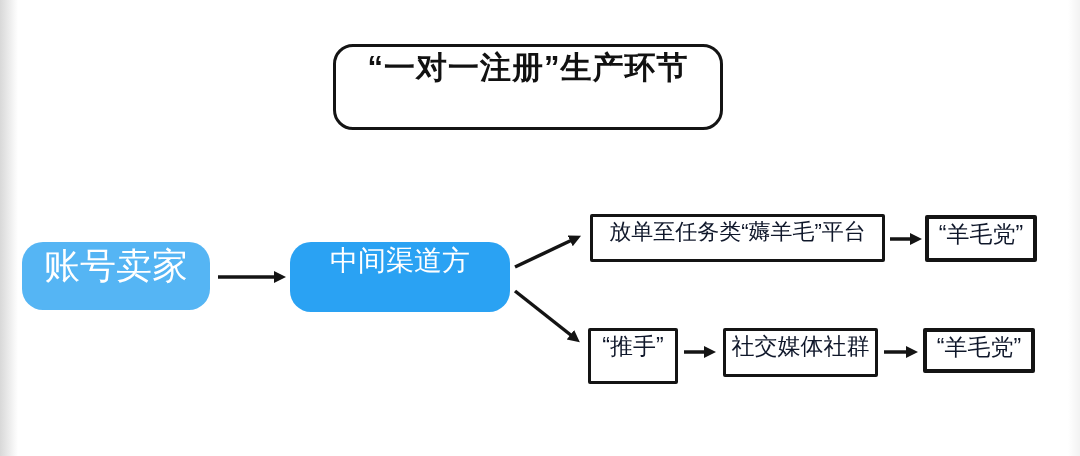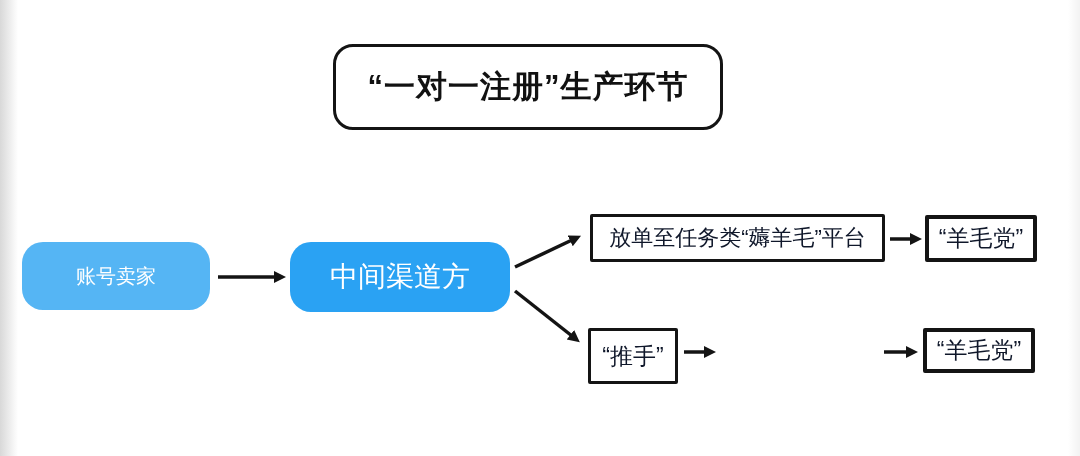--- a/index.html
+++ b/index.html
@@ -23,21 +23,21 @@
   }
   .edge-shade-right {
     position: absolute;
     right: 0; top: 0; bottom: 0;
     width: 12px;
     background: linear-gradient(to left, rgba(0,0,0,0.05), rgba(255,255,255,0));
   }
   .node {
     position: absolute;
     display: flex;
-    align-items: center;
+    align-items: flex-start;
     justify-content: center;
     box-sizing: border-box;
     white-space: nowrap;
   }
   .title-box {
     left: 333px; top: 44px;
     width: 390px; height: 86px;
     border: 3px solid #141414;
     border-radius: 20px;
     background: #ffffff;
@@ -47,21 +47,21 @@
     letter-spacing: 1px;
   }
   .pill {
     border-radius: 21px;
     color: #ffffff;
     font-weight: 500;
   }
   .pill-seller {
     left: 22px; top: 242px;
     width: 188px; height: 68px;
-    font-size: 20px;
+    font-size: 36px;
   }
   .pill-middleman {
     left: 290px; top: 242px;
     width: 220px; height: 70px;
     font-size: 28px;
   }
   .rect {
     background: #ffffff;
     color: #0f172a;
     font-weight: 500;
@@ -150,18 +150,21 @@
   </div>
 
   <div class="node rect rect-wool-top">
     <span>“羊毛党”</span>
   </div>
 
   <div class="node rect rect-pusher">
     <span>“推手”</span>
   </div>
 
+  <div class="node rect rect-social">
+    <span>社交媒体社群</span>
+  </div>
 
   <div class="node rect rect-wool-bottom">
     <span>“羊毛党”</span>
   </div>
 
 </div>
 
 </body></html>

